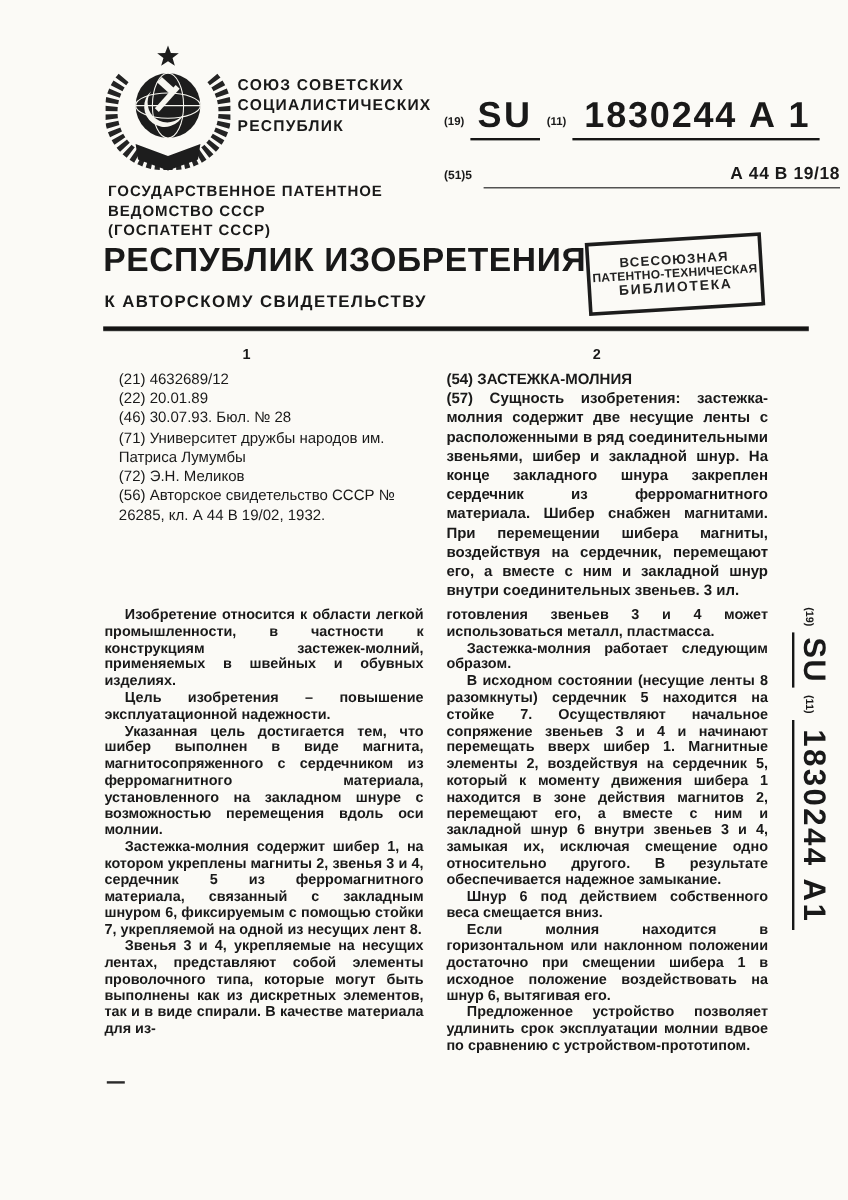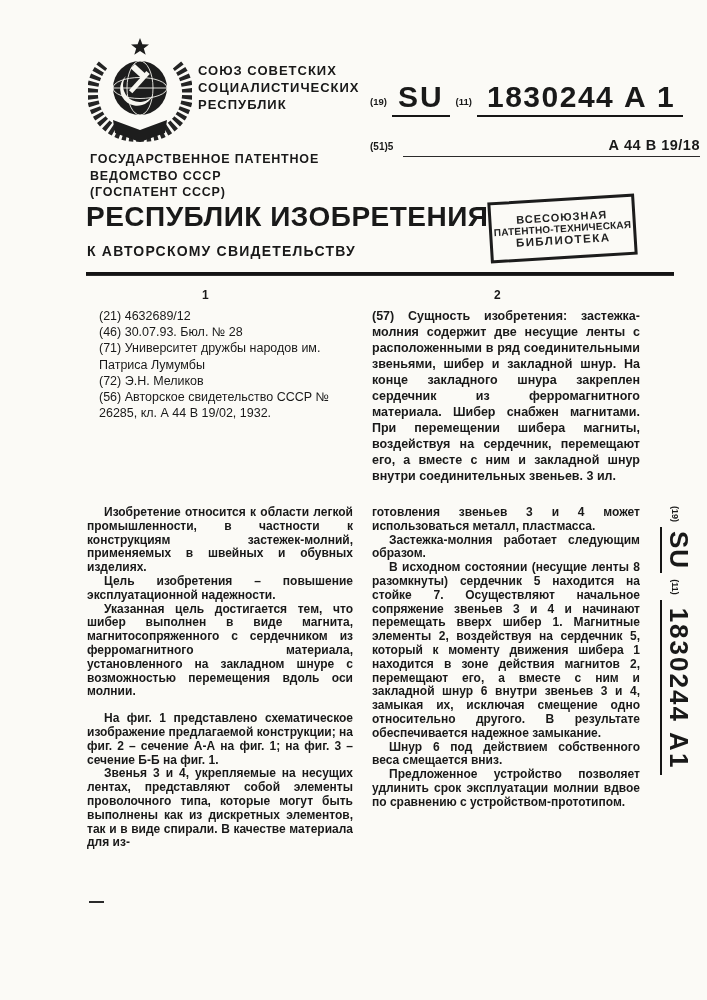--- a/index.html
+++ b/index.html
@@ -156,44 +156,47 @@
     <div class="s3">БИБЛИОТЕКА</div>
   </div>
 
   <div class="double-rule"></div>
 
   <div class="col-marker c1">1</div>
   <div class="col-marker c2">2</div>
 
   <div class="biblio">
     <div>(21) 4632689/12</div>
+    <div>(22) 20.01.89</div>
     <div>(46) 30.07.93. Бюл. № 28</div>
     <div>(71) Университет дружбы народов им. Патриса Лумумбы</div>
     <div>(72) Э.Н. Меликов</div>
     <div>(56) Авторское свидетельство СССР № 26285, кл. А 44 В 19/02, 1932.</div>
   </div>
 
   <div class="abstract">
+    <div>(54) ЗАСТЕЖКА-МОЛНИЯ</div>
     <div class="abs-text">(57) Сущность изобретения: застежка-молния содержит две несущие ленты с расположенными в ряд соединительными звеньями, шибер и закладной шнур. На конце закладного шнура закреплен сердечник из ферромагнитного материала. Шибер снабжен магнитами. При перемещении шибера магниты, воздействуя на сердечник, перемещают его, а вместе с ним и закладной шнур внутри соединительных звеньев. 3 ил.</div>
   </div>
 
   <div class="body-col body-left">
     <p class="indent">Изобретение относится к области легкой промышленности, в частности к конструкциям застежек-молний, применяемых в швейных и обувных изделиях.</p>
     <p class="indent">Цель изобретения – повышение эксплуатационной надежности.</p>
     <p class="indent">Указанная цель достигается тем, что шибер выполнен в виде магнита, магнитосопряженного с сердечником из ферромагнитного материала, установленного на закладном шнуре с возможностью перемещения вдоль оси молнии.</p>
-    <p class="indent gap-above">На фиг. 1 представлено схематическое изображение предлагаемой конструкции; на фиг. 2 – сечение А-А на фиг. 1; на фиг. 3 – сечение Б-Б на фиг. 1.</p>
+    <p class="indent">Застежка-молния содержит шибер 1, на котором укреплены магниты 2, звенья 3 и 4, сердечник 5 из ферромагнитного материала, связанный с закладным шнуром 6, фиксируемым с помощью стойки 7, укрепляемой на одной из несущих лент 8.</p>
     <p class="indent">Звенья 3 и 4, укрепляемые на несущих лентах, представляют собой элементы проволочного типа, которые могут быть выполнены как из дискретных элементов, так и в виде спирали. В качестве материала для из-</p>
   </div>
   <div class="end-dash"></div>
 
   <div class="body-col body-right">
     <p>готовления звеньев 3 и 4 может использоваться металл, пластмасса.</p>
     <p class="indent">Застежка-молния работает следующим образом.</p>
     <p class="indent">В исходном состоянии (несущие ленты 8 разомкнуты) сердечник 5 находится на стойке 7. Осуществляют начальное сопряжение звеньев 3 и 4 и начинают перемещать вверх шибер 1. Магнитные элементы 2, воздействуя на сердечник 5, который к моменту движения шибера 1 находится в зоне действия магнитов 2, перемещают его, а вместе с ним и закладной шнур 6 внутри звеньев 3 и 4, замыкая их, исключая смещение одно относительно другого. В результате обеспечивается надежное замыкание.</p>
     <p class="indent">Шнур 6 под действием собственного веса смещается вниз.</p>
+    <p class="indent">Если молния находится в горизонтальном или наклонном положении достаточно при смещении шибера 1 в исходное положение воздействовать на шнур 6, вытягивая его.</p>
     <p class="indent">Предложенное устройство позволяет удлинить срок эксплуатации молнии вдвое по сравнению с устройством-прототипом.</p>
   </div>
 
   <div class="side-id">
     <span class="tiny-label">(19)</span>
     <span class="side-su">SU</span>
     <span class="tiny-label">(11)</span>
     <span class="side-num">1830244 А1</span>
   </div>
 

